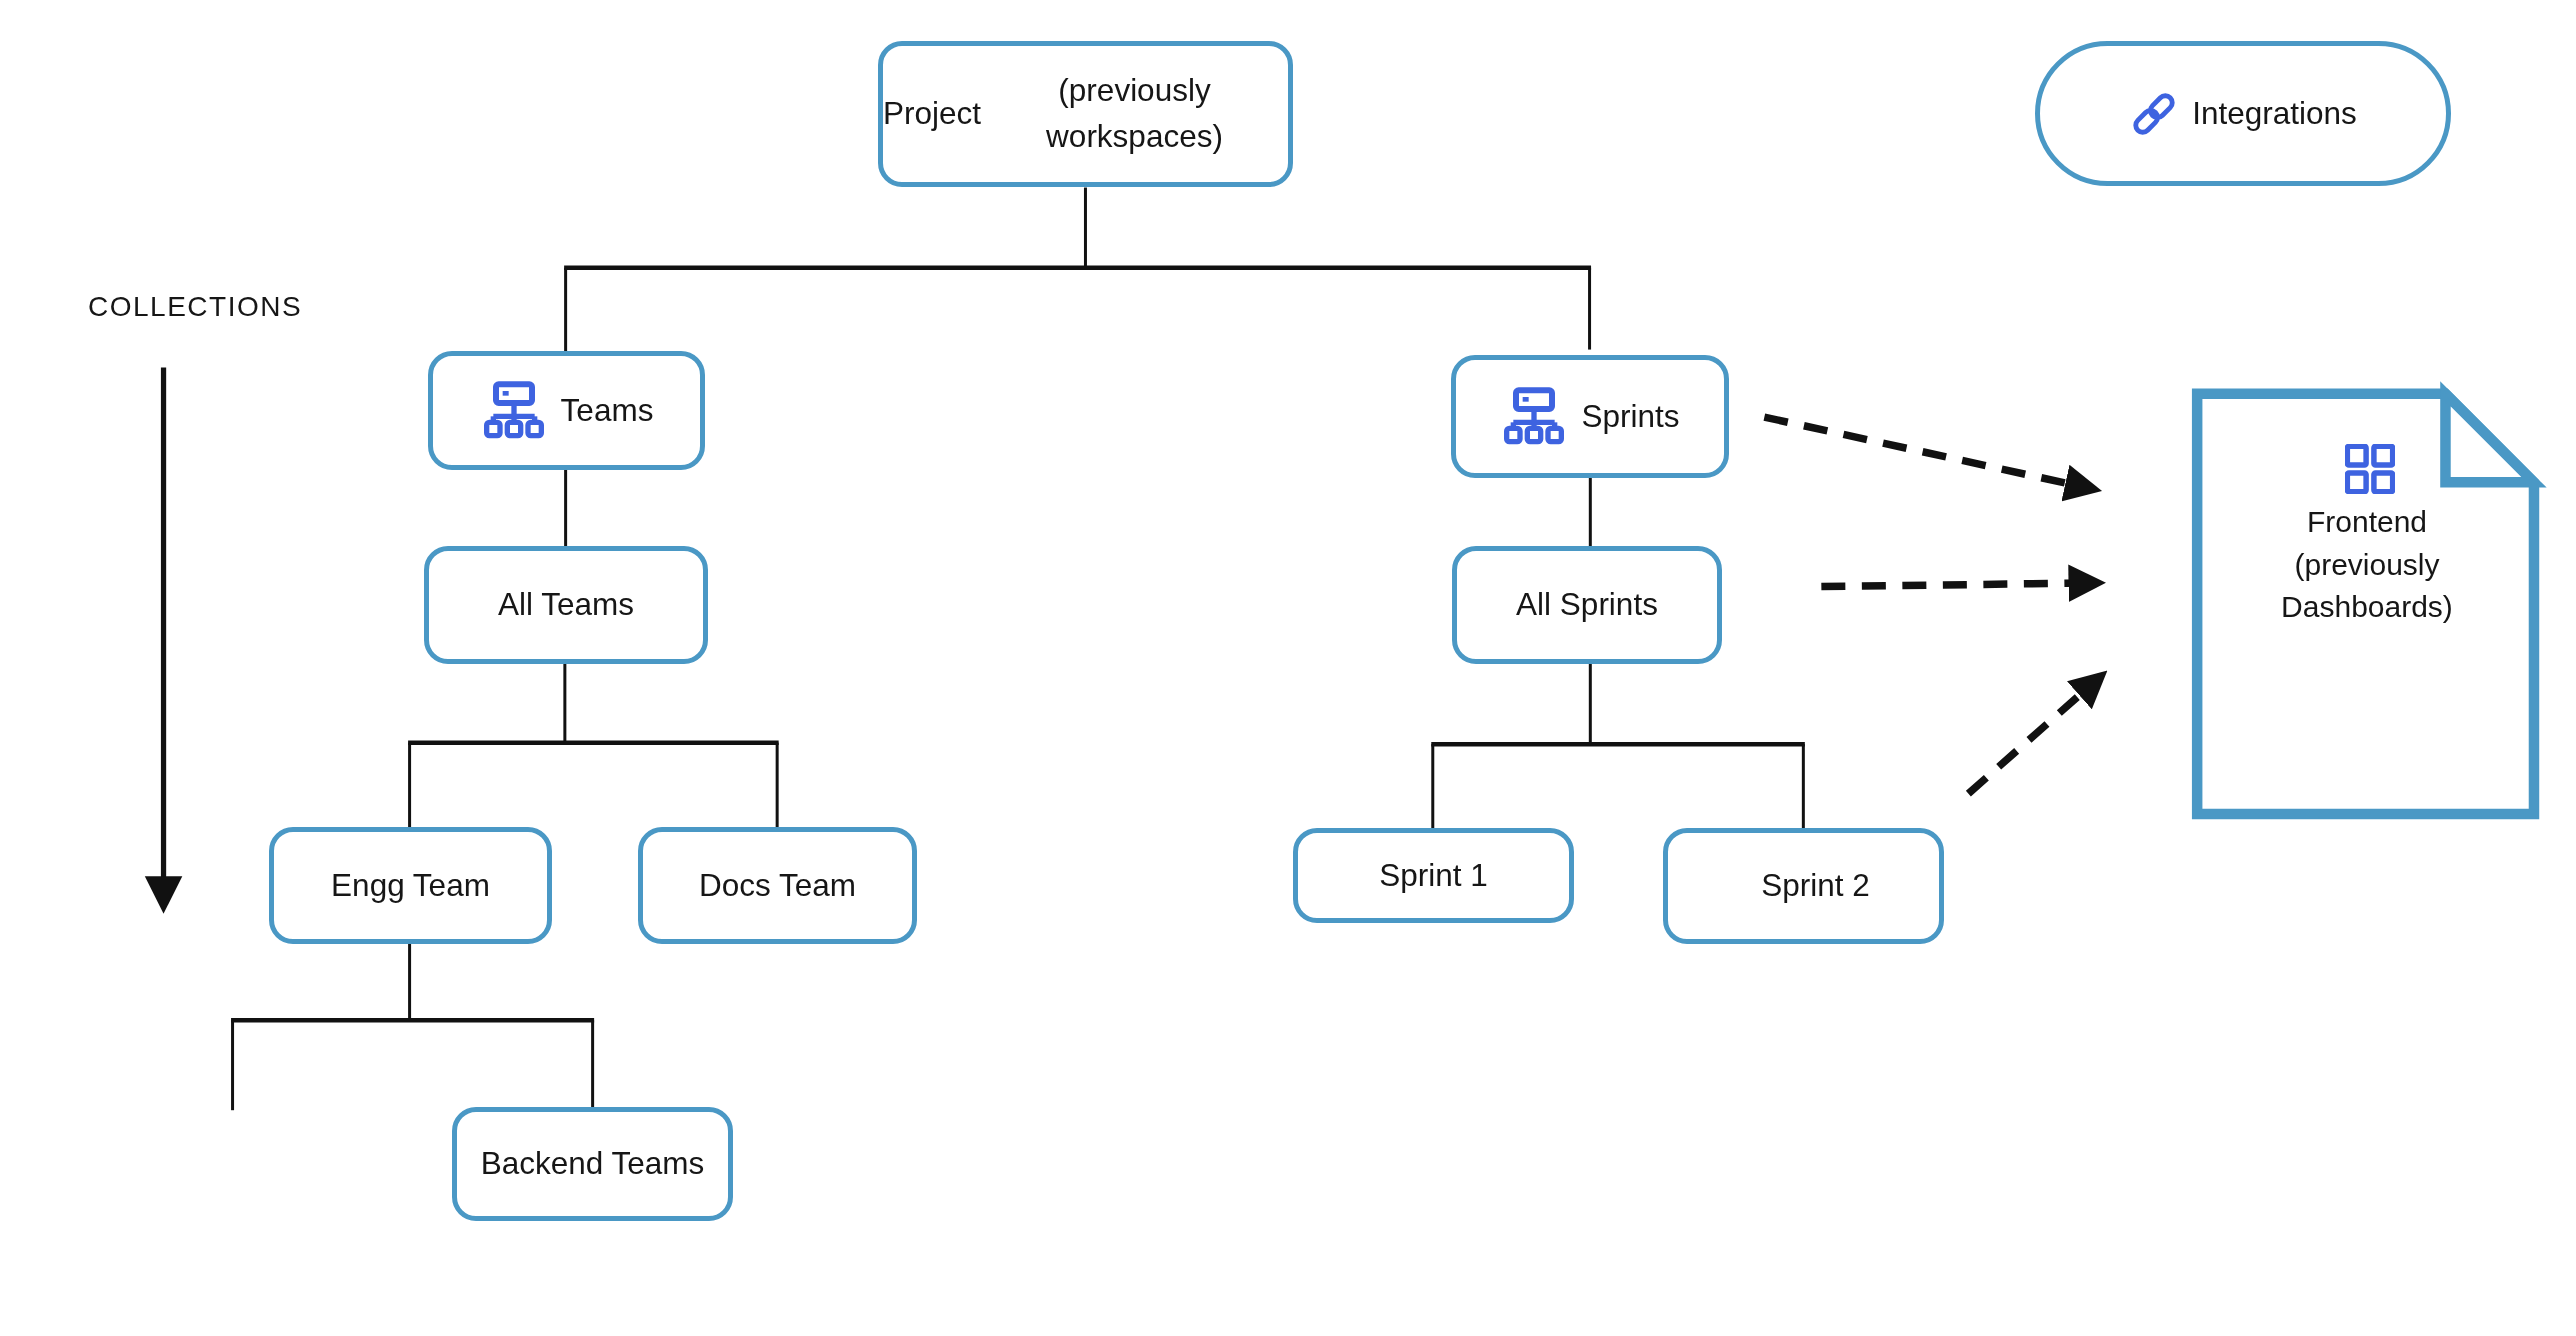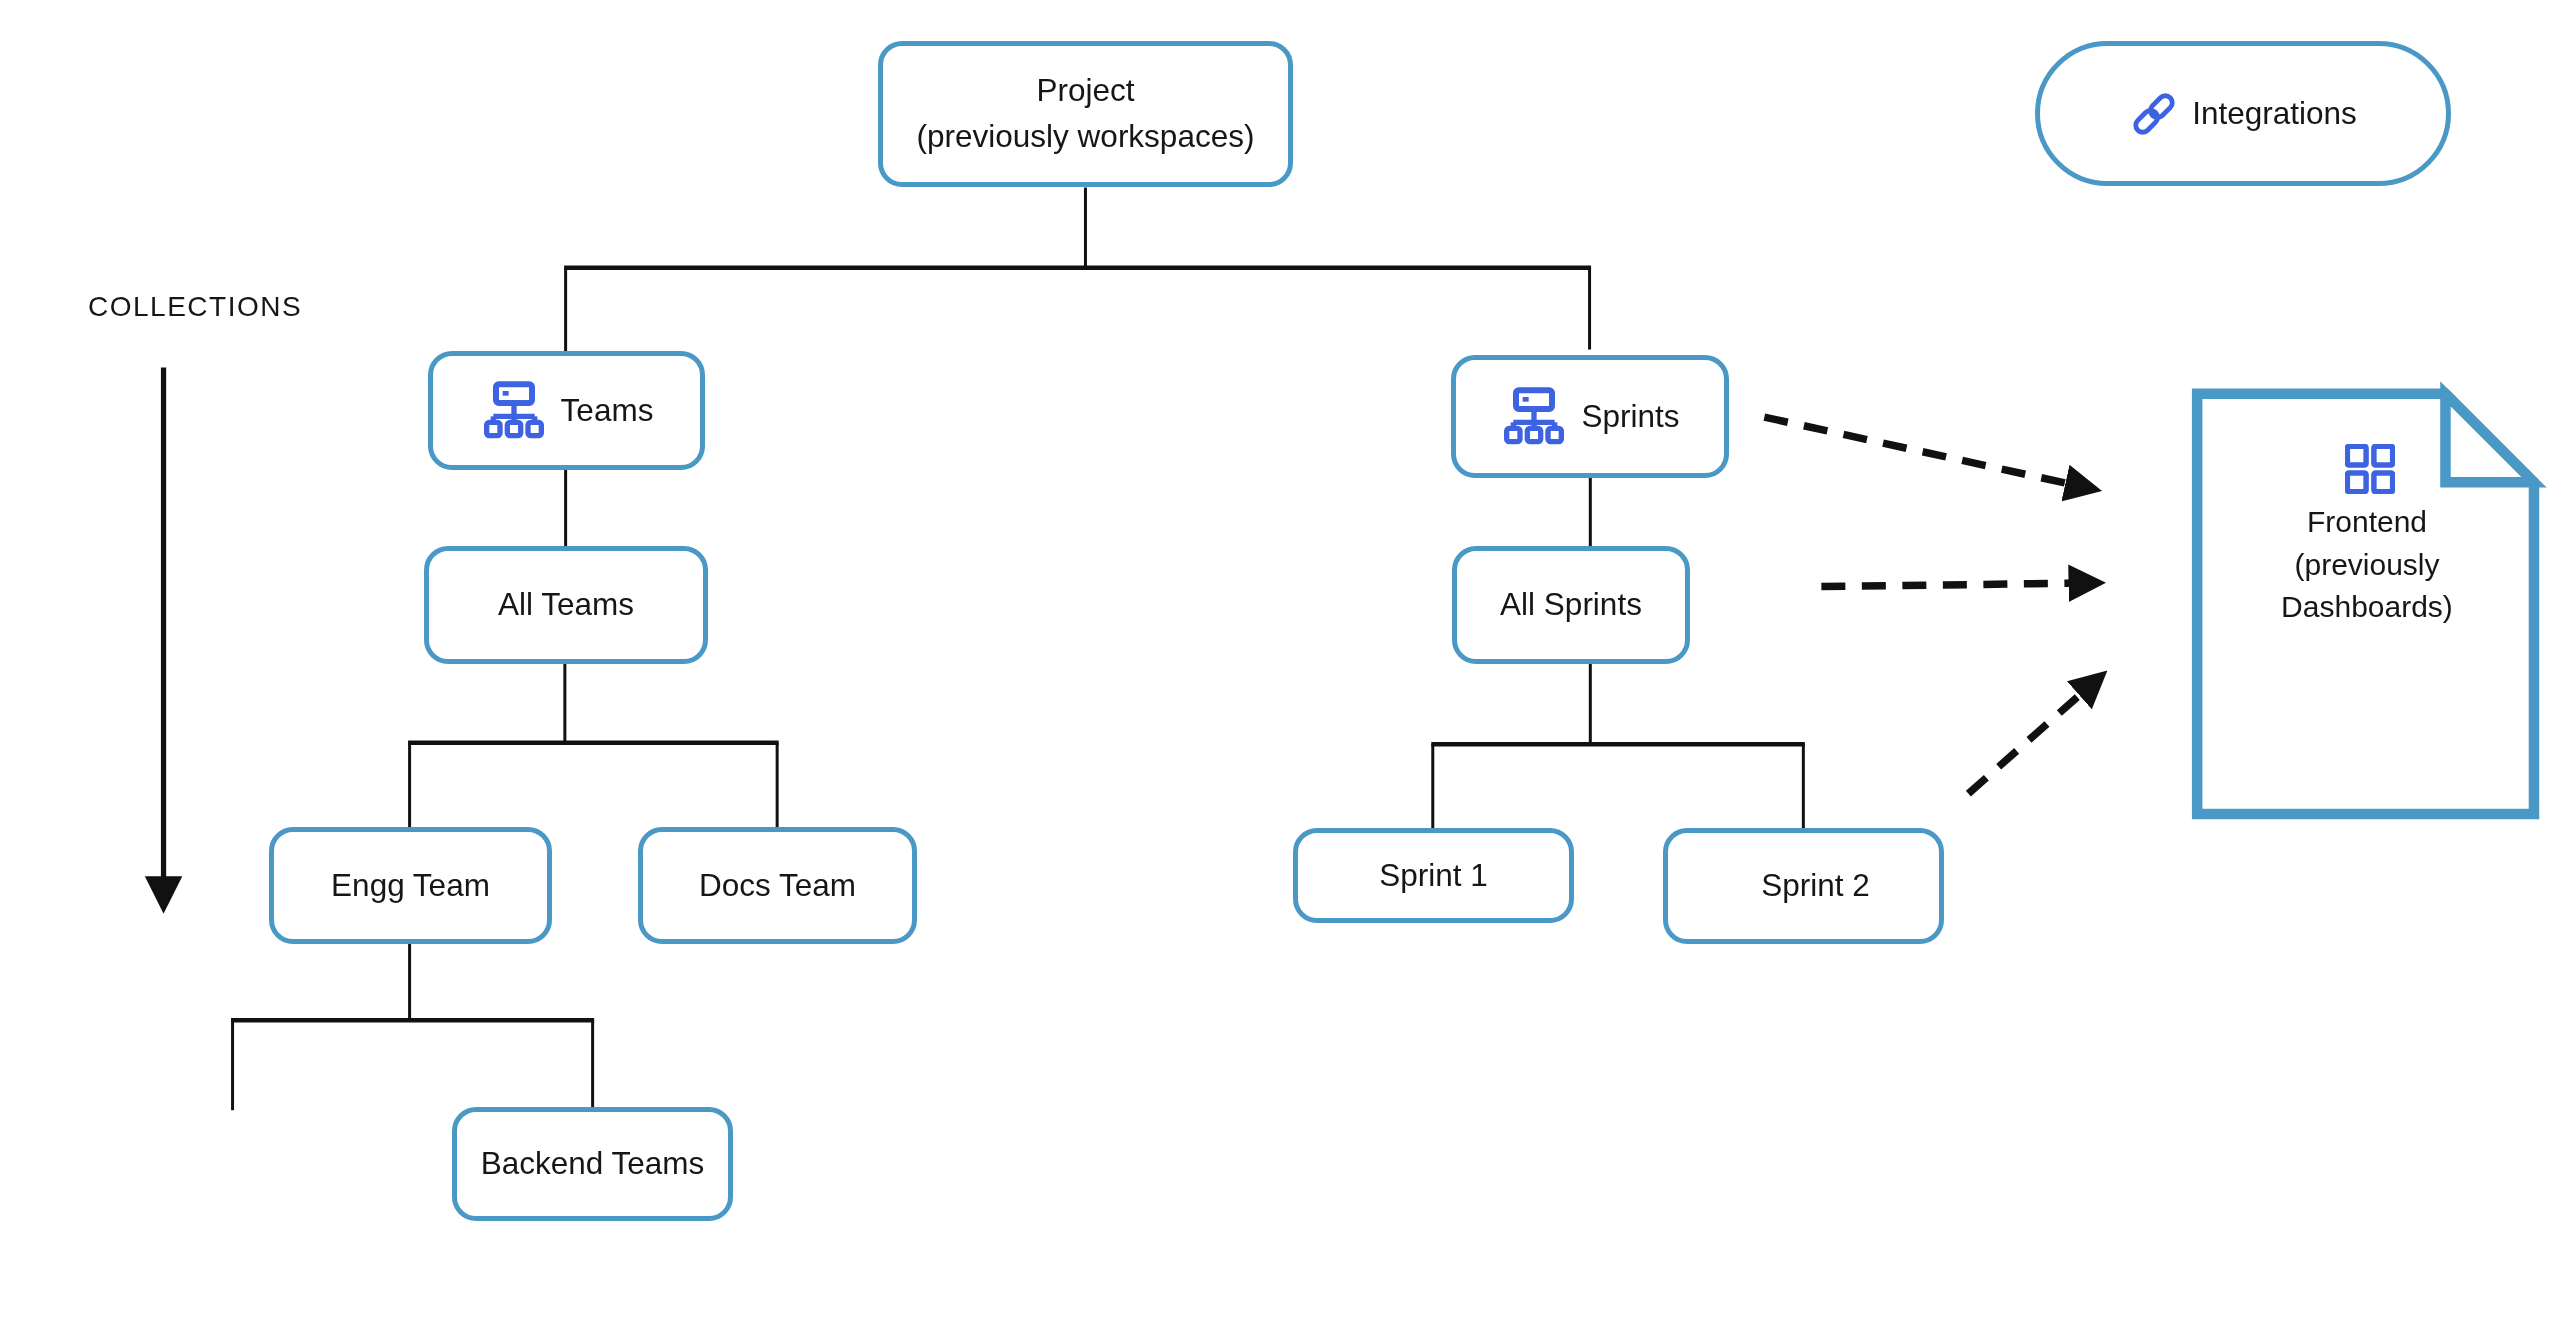--- a/index.html
+++ b/index.html
@@ -89,21 +89,21 @@
     <path class="dash" marker-end="url(#ah)" d="M 2624,1058 L 2800,902"></path>
 
     <g>
       <path class="doc-shape" d="M 2929,525 L 3260,525 L 3378,643 L 3378,1085 L 2929,1085 Z"></path>
       <path class="doc-shape" d="M 3260,525 L 3260,643 L 3378,643 Z"></path>
     </g>
   </svg>
 
   <div class="collections">COLLECTIONS</div>
 
-  <div class="node" style="left:878px;top:41px;width:415px;height:146px;flex-direction:column;gap:0;">
+  <div class="node" style="left:878px;top:41px;width:415px;height:146px;flex-direction:row;gap:0;">
     <span>Project</span>
     <span>(previously workspaces)</span>
   </div>
 
   <div class="node pill" style="left:2035px;top:41px;width:416px;height:145px;">
     <svg width="50" height="50" viewBox="0 0 72 72">
       <g transform="rotate(-45 36 36)">
         <rect class="icon-stroke" x="3" y="26" width="36" height="20" rx="10" stroke-width="7"></rect>
         <rect class="icon-stroke" x="33" y="26" width="36" height="20" rx="10" stroke-width="7"></rect>
       </g>
@@ -140,21 +140,21 @@
       <rect class="icon-stroke" x="40" y="62" width="20" height="20" rx="4" stroke-width="8"></rect>
       <rect class="icon-stroke" x="71" y="62" width="20" height="20" rx="4" stroke-width="8"></rect>
     </svg>
     <span>Sprints</span>
   </div>
 
   <div class="node" style="left:424px;top:546px;width:284px;height:118px;">
     <span>All Teams</span>
   </div>
 
-  <div class="node" style="left:1452px;top:546px;width:238px;height:118px;">
+  <div class="node" style="left:1452px;top:546px;width:270px;height:118px;">
     <span>All Sprints</span>
   </div>
 
   <div class="node" style="left:269px;top:827px;width:283px;height:117px;">
     <span>Engg Team</span>
   </div>
 
   <div class="node" style="left:638px;top:827px;width:279px;height:117px;">
     <span>Docs Team</span>
   </div>

